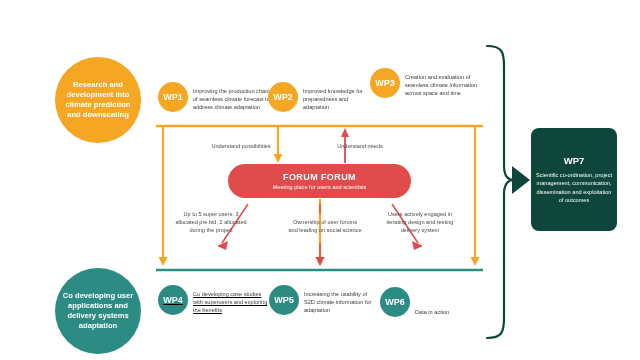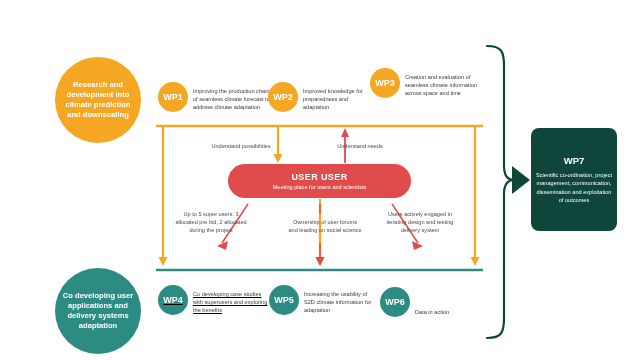--- a/index.html
+++ b/index.html
@@ -149,21 +149,21 @@
     <div class="wp-badge orange">
       <span>WP3</span>
     </div>
     <div class="wp-desc">Creation and evaluation of seamless climate information across space and time</div>
   </div>
 
   <div class="anno" id="anno-possibilities">Understand possibilities</div>
   <div class="anno" id="anno-needs">Understand needs</div>
 
   <div id="user-forum">
-    <div class="uf-title">USER USER</div>
+    <div class="uf-title">FORUM FORUM</div>
     <div class="uf-sub">Meeting place for users and scientists</div>
   </div>
 
   <div class="anno" id="anno-superusers">Up to 5 super users: 3 allocated pre bid, 2 allocated during the project</div>
   <div class="anno" id="anno-ownership">Ownership of user forums and leading on social science</div>
   <div class="anno" id="anno-engaged">Users actively engaged in iterating design and testing delivery system</div>
 
   <div class="wp-row" id="wp4">
     <div class="wp-badge teal">
       <span>WP4</span>

